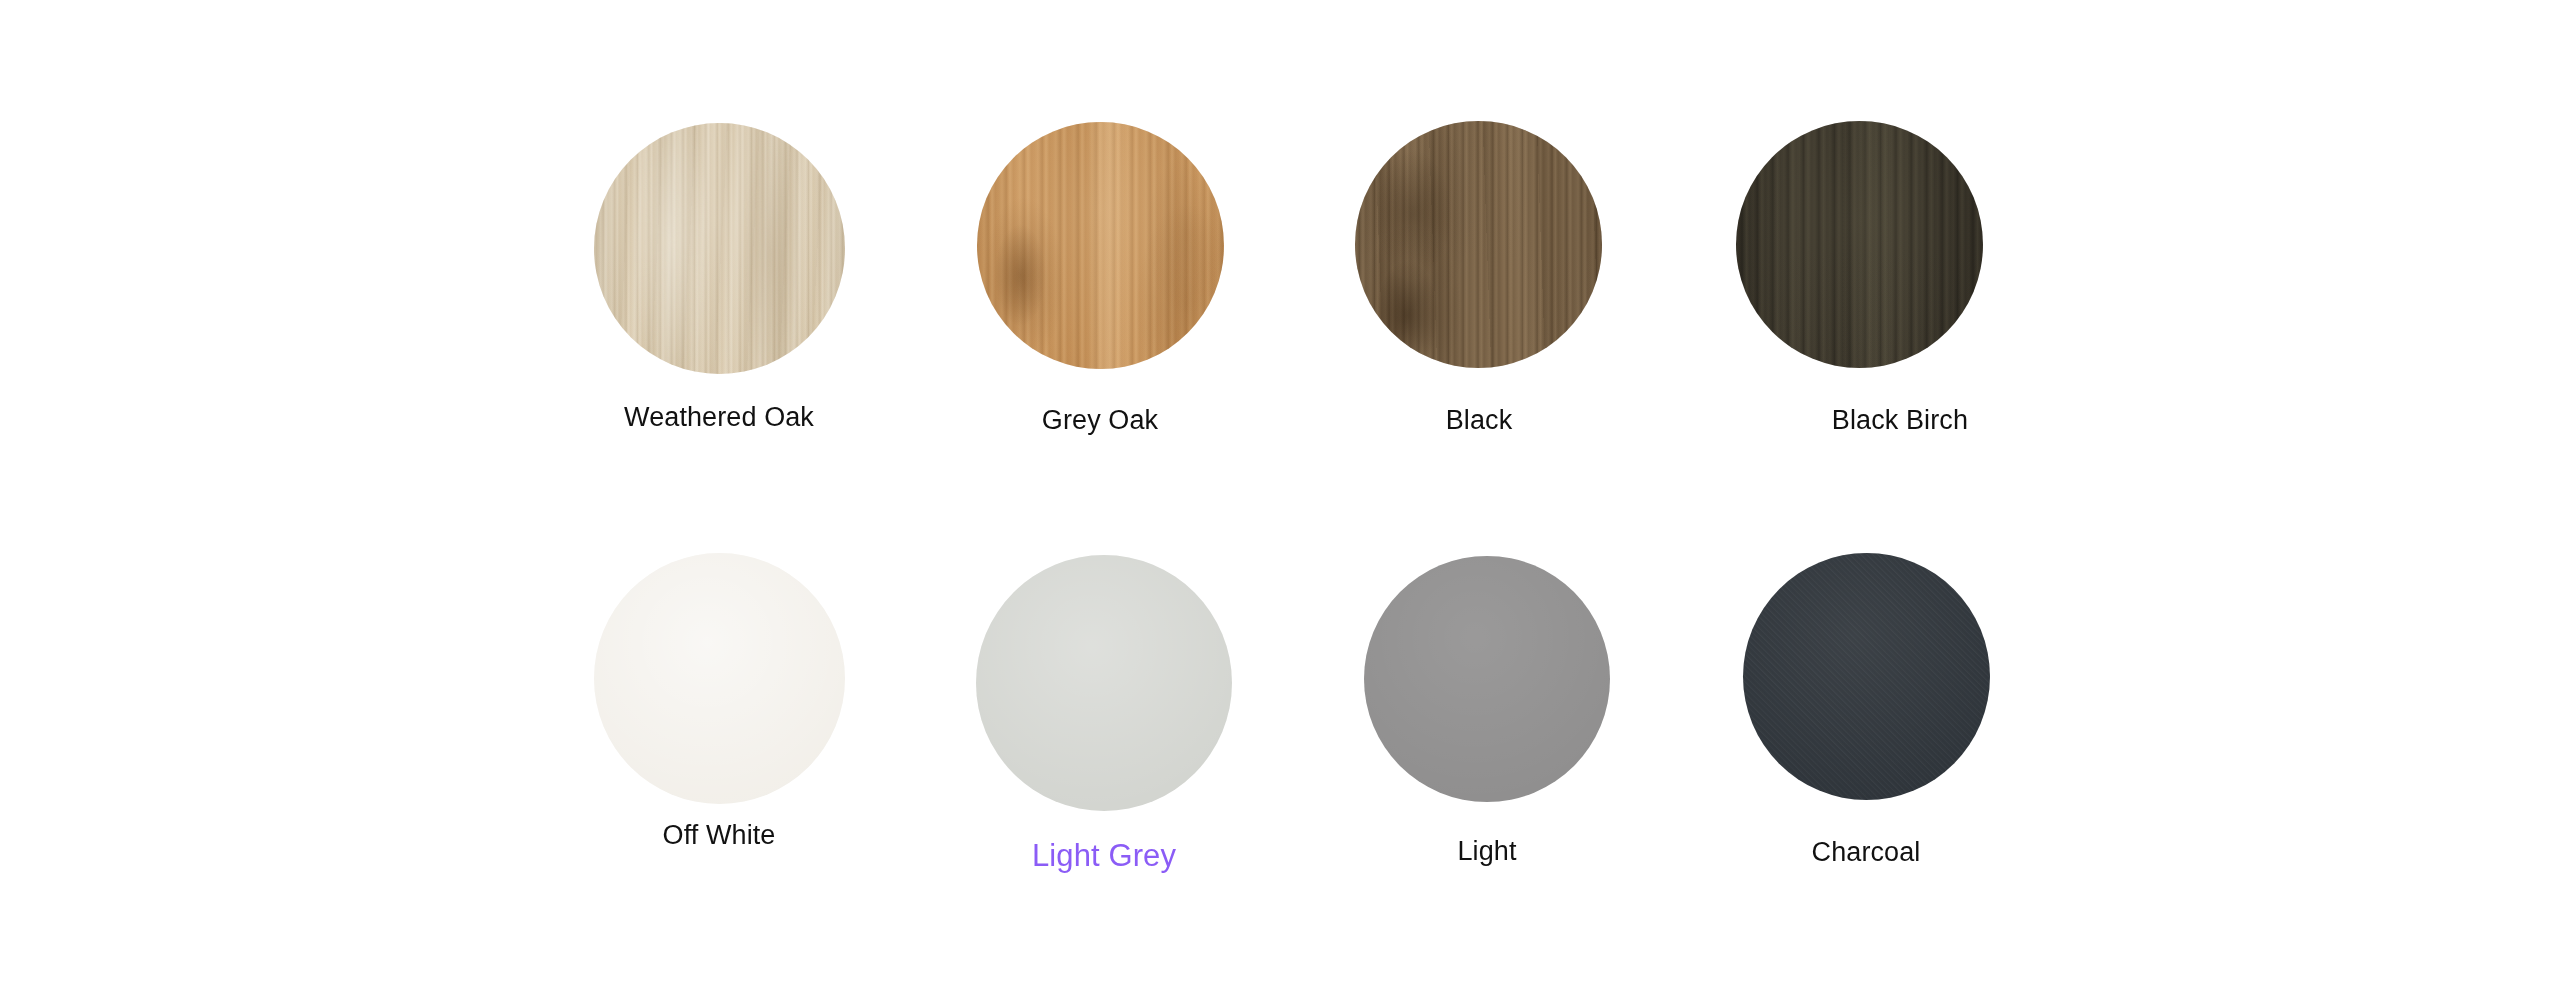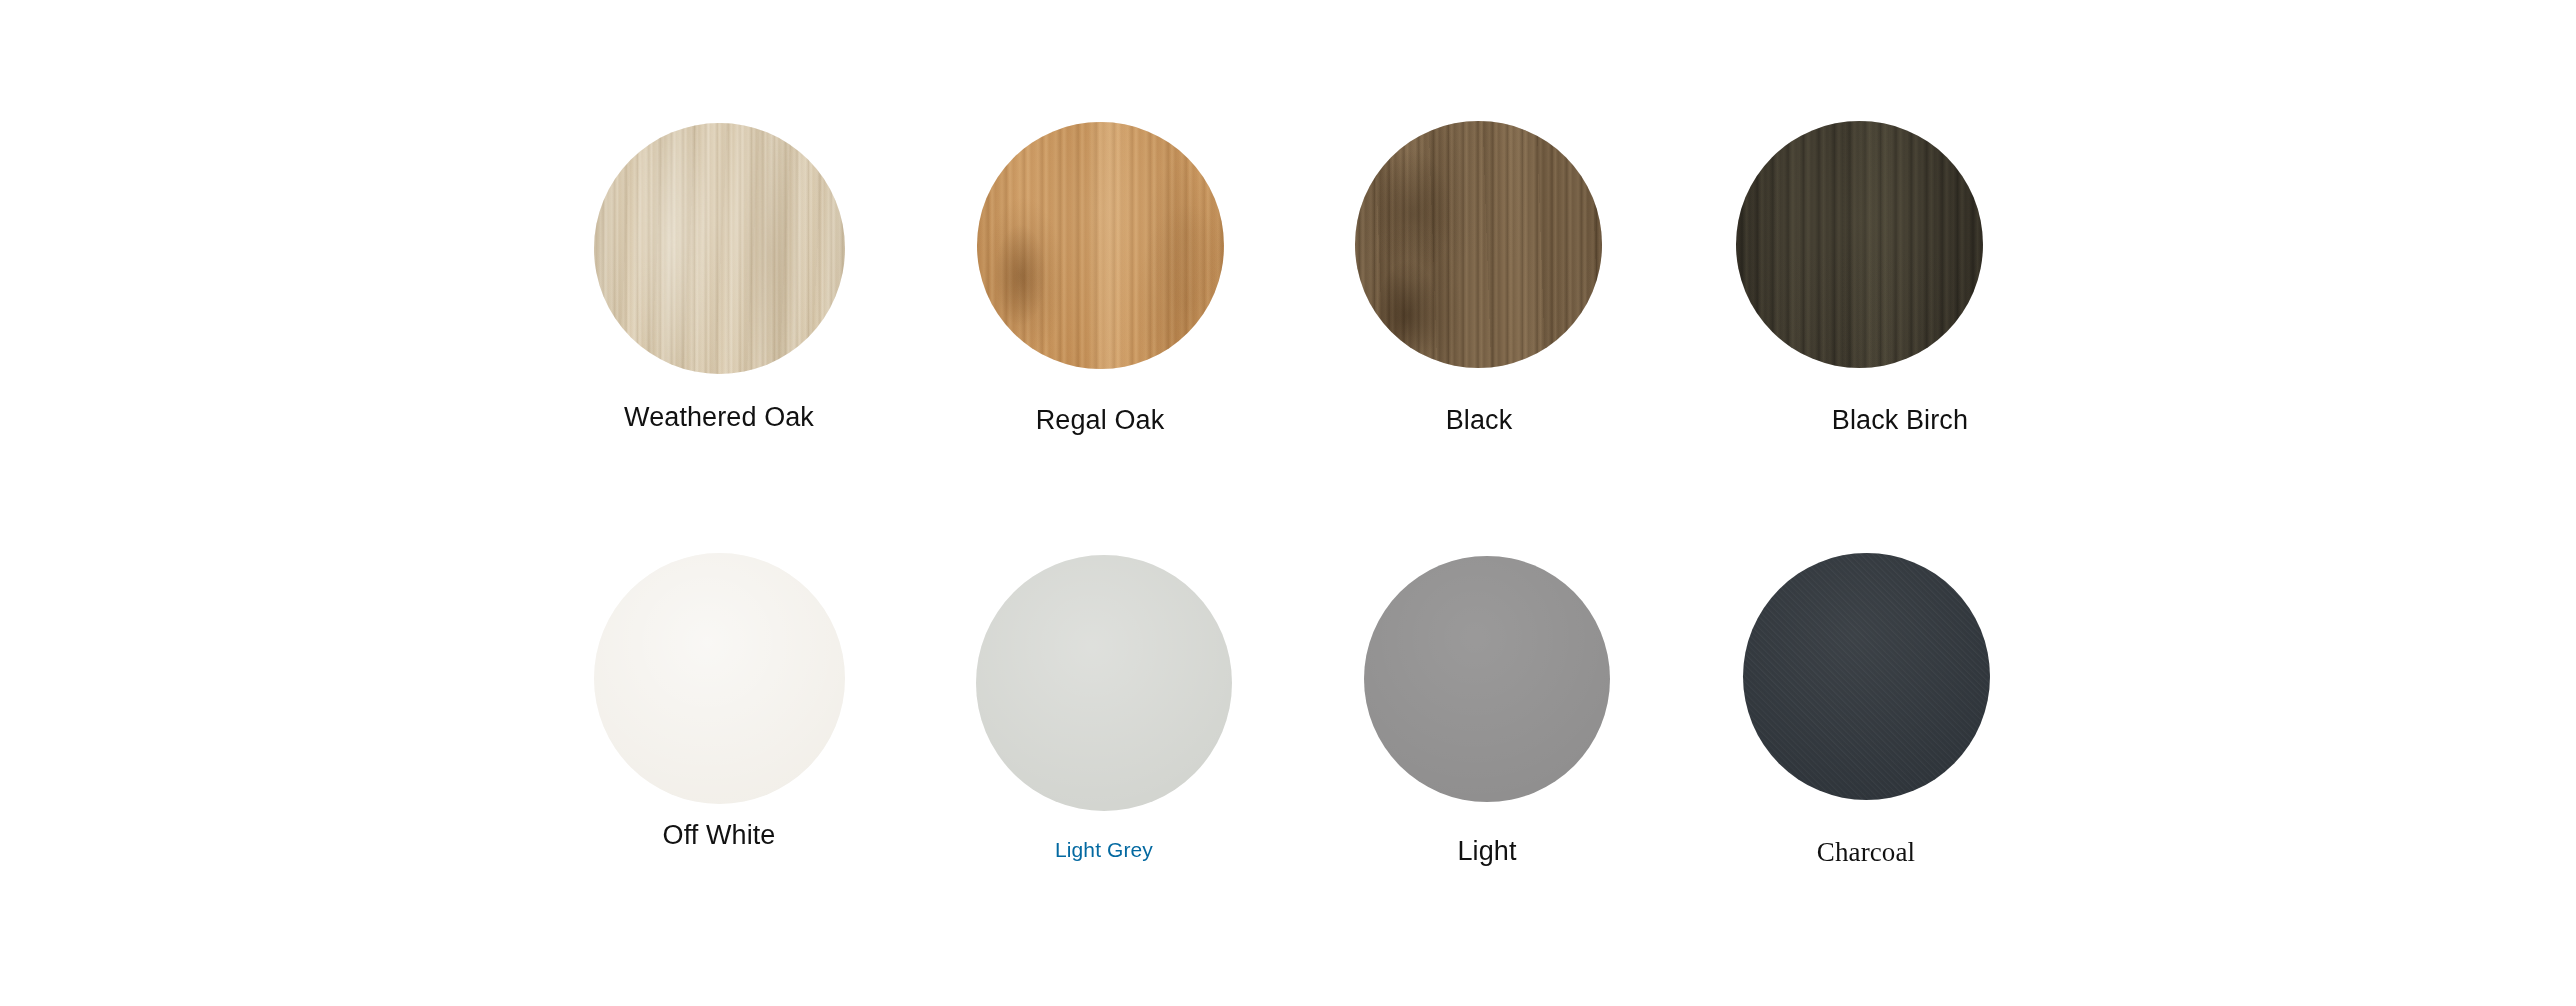--- a/index.html
+++ b/index.html
@@ -250,21 +250,21 @@
         <div class="grain3"></div>
       </div>
       <div class="swatch-label" style="left: 611px; top: 402px; width: 216px; font-size: 27px; color: rgb(17, 17, 17);">Weathered Oak</div>
     </div>
     <div class="swatch-item" style="left: 0px; top: 0px;">
       <div class="swatch-disc disc-regal-oak" style="left: 977px; top: 122px; width: 247px; height: 247px;">
         <div class="grain"></div>
         <div class="grain2"></div>
         <div class="grain3"></div>
       </div>
-      <div class="swatch-label" style="left: 992px; top: 405px; width: 216px; font-size: 27px; color: rgb(17, 17, 17);">Regal Oak</div>
+      <div class="swatch-label" style="left: 992px; top: 405px; width: 216px; font-size: 27px; color: rgb(17, 17, 17);">Grey Oak</div>
     </div>
     <div class="swatch-item" style="left: 0px; top: 0px;">
       <div class="swatch-disc disc-walnut" style="left: 1355px; top: 121px; width: 247px; height: 247px;">
         <div class="grain"></div>
         <div class="grain2"></div>
         <div class="grain3"></div>
       </div>
       <div class="swatch-label" style="left: 1371px; top: 405px; width: 216px; font-size: 27px; color: rgb(17, 17, 17);">Black</div>
     </div>
     <div class="swatch-item" style="left: 0px; top: 0px;">
@@ -282,32 +282,32 @@
         <div class="grain3"></div>
       </div>
       <div class="swatch-label" style="left: 611px; top: 820px; width: 216px; font-size: 27px; color: rgb(17, 17, 17);">Off White</div>
     </div>
     <div class="swatch-item" style="left: 0px; top: 0px;">
       <div class="swatch-disc disc-light-grey" style="left: 976px; top: 555px; width: 256px; height: 256px;">
         <div class="grain"></div>
         <div class="grain2"></div>
         <div class="grain3"></div>
       </div>
-      <div class="swatch-label" style="left: 996px; top: 838px; width: 216px; font-size: 21px; color: #0369a1;">Light Grey</div>
+      <div class="swatch-label" style="left: 996px; top: 838px; width: 216px; font-size: 31px; color: #8b5cf6;">Light Grey</div>
     </div>
     <div class="swatch-item" style="left: 0px; top: 0px;">
       <div class="swatch-disc disc-grey" style="left: 1364px; top: 556px; width: 246px; height: 246px;">
         <div class="grain"></div>
         <div class="grain2"></div>
         <div class="grain3"></div>
       </div>
       <div class="swatch-label" style="left: 1379px; top: 836px; width: 216px; font-size: 27px; color: rgb(17, 17, 17);">Light</div>
     </div>
     <div class="swatch-item" style="left: 0px; top: 0px;">
       <div class="swatch-disc disc-charcoal" style="left: 1743px; top: 553px; width: 247px; height: 247px;">
         <div class="grain"></div>
         <div class="grain2"></div>
         <div class="grain3"></div>
       </div>
-      <div class="swatch-label" style="left: 1758px; top: 837px; width: 216px; font-size: 27px; color: rgb(17, 17, 17); font-family: Liberation Serif, serif;">Charcoal</div>
+      <div class="swatch-label" style="left: 1758px; top: 837px; width: 216px; font-size: 27px; color: rgb(17, 17, 17);">Charcoal</div>
     </div>
   </div>
 
 
 </body></html>

